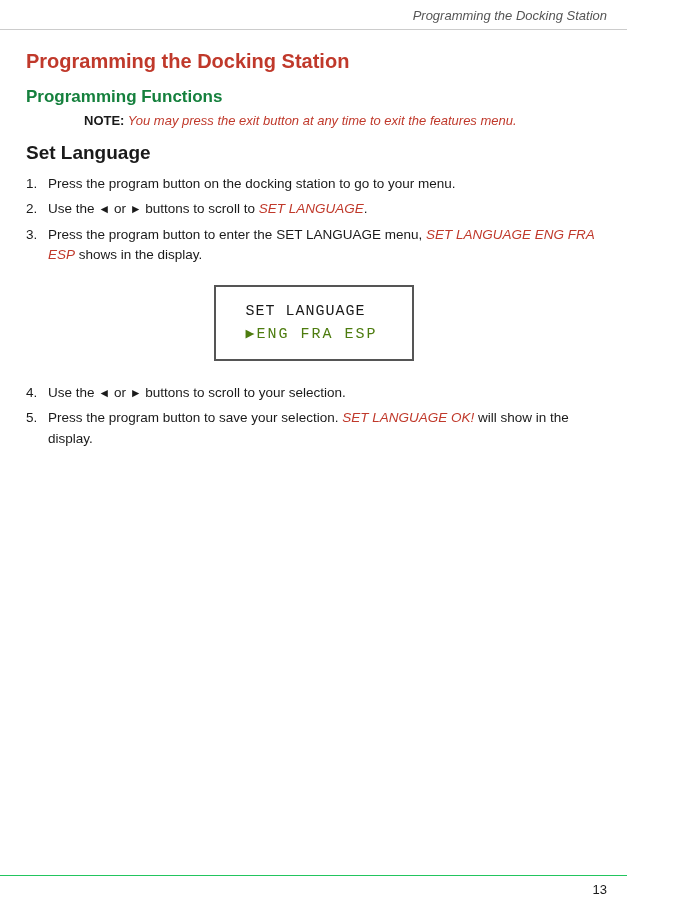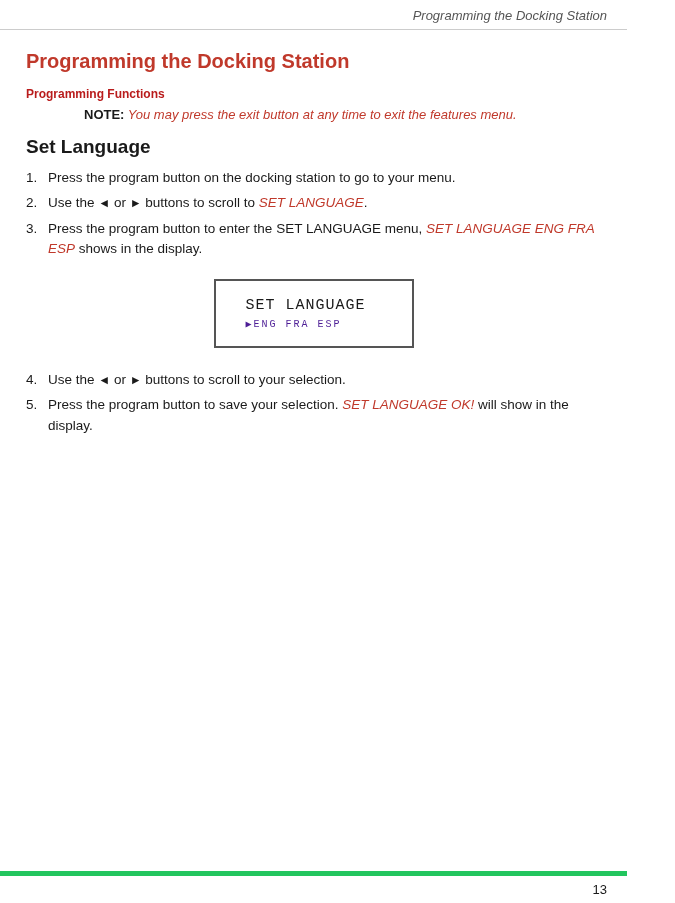--- a/index.html
+++ b/index.html
@@ -47,23 +47,23 @@
 
     .page-heading {
       font-size: 20px;
       color: #c0392b;
       font-weight: bold;
       margin-bottom: 14px;
       margin-top: 4px;
     }
 
     .section-heading {
-      font-size: 12px;
-      font-weight: bold;
-      color: #b91c1c;
+      font-size: 17px;
+      font-weight: bold;
+      color: #15803d;
       margin-bottom: 6px;
     }
 
     .intro-paragraph {
       font-size: 13.5px;
       color: #1a1a1a;
       line-height: 1.5;
       margin-bottom: 8px;
     }
 
@@ -154,34 +154,34 @@
     .display-line1 {
       font-size: 15px;
       font-weight: normal;
       color: #1a1a1a;
       letter-spacing: 1px;
       margin-bottom: 4px;
       font-family: 'Courier New', Courier, monospace;
     }
 
     .display-line2 {
-      font-size: 10px;
+      font-size: 15px;
       font-weight: normal;
-      color: #4c1d95;
+      color: #4d7c0f;
       letter-spacing: 2px;
       font-family: 'Courier New', Courier, monospace;
     }
 
     
     .bottom-footer {
       position: absolute;
       bottom: 0;
       left: 0;
       right: 0;
-      border-top: 5px solid #22c55e;
+      border-top: 1px solid #22c55e;
       display: flex;
       justify-content: flex-end;
       padding: 6px 20px;
     }
 
     .page-number {
       font-size: 13px;
       color: #1a1a1a;
     }
   </style>

